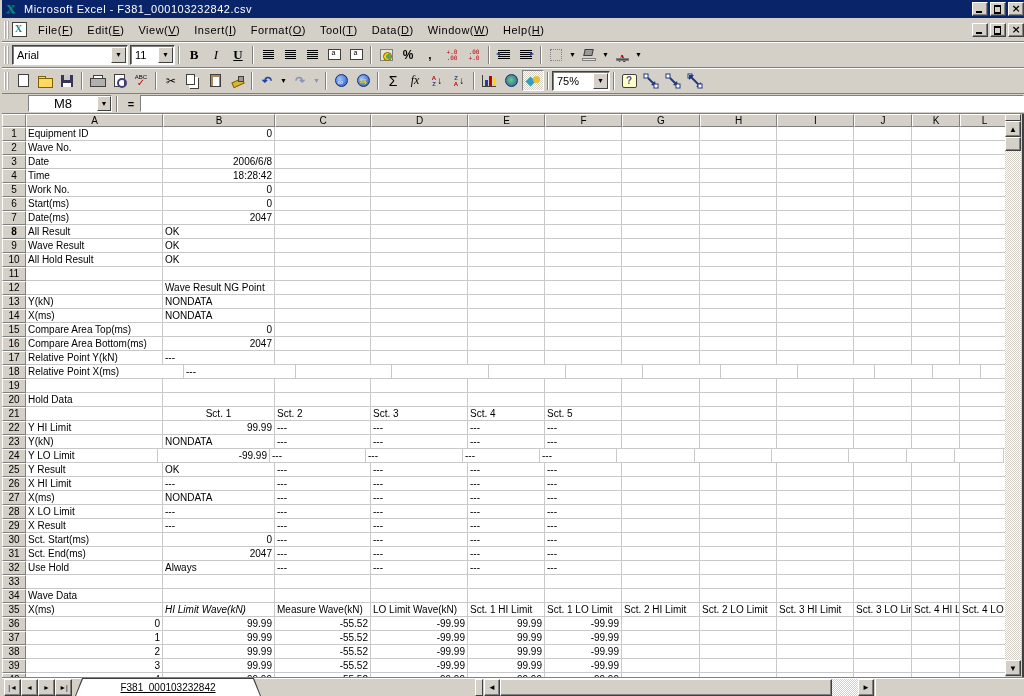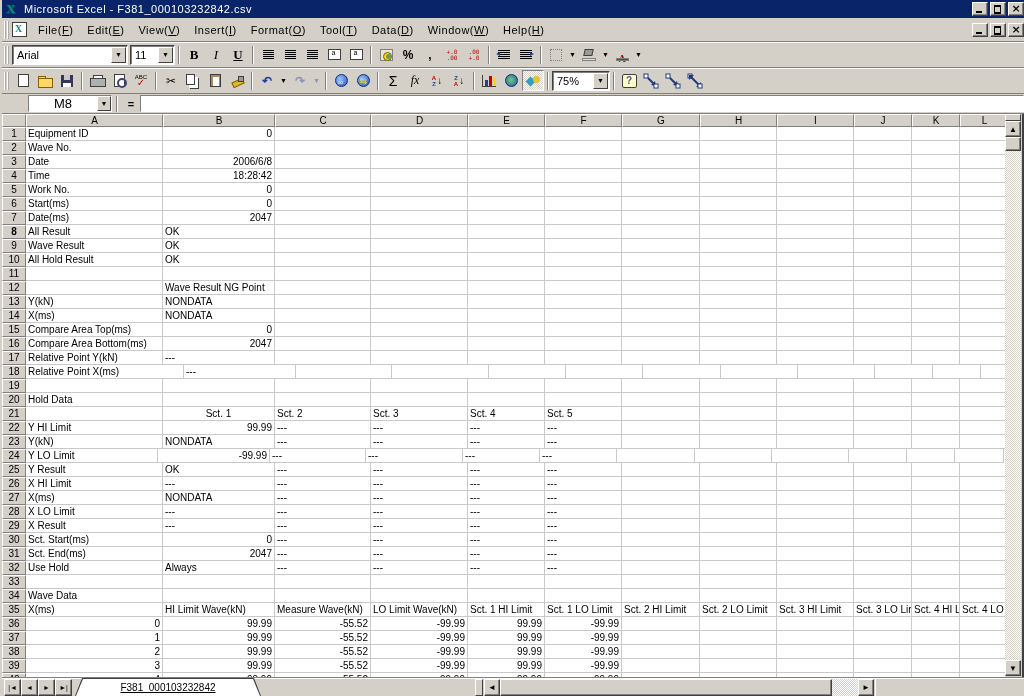--- a/index.html
+++ b/index.html
@@ -977,21 +977,21 @@
           <div class="g-cell" style="width: 78px;"></div>
           <div class="g-cell" style="width: 77px;"></div>
           <div class="g-cell" style="width: 77px;"></div>
           <div class="g-cell" style="width: 58px;"></div>
           <div class="g-cell" style="width: 48px;"></div>
           <div class="g-cell" style="width: 49px;"></div>
         </div>
         <div class="g-row">
           <div class="g-rowhdr">35</div>
           <div class="g-cell" style="width: 137px;">X(ms)</div>
-          <div class="g-cell" style="width: 112px;">HI Limit Wave(kN)</div>
+          <div class="g-cell" style="width: 112px; font-style: italic;">HI Limit Wave(kN)</div>
           <div class="g-cell" style="width: 96px;">Measure Wave(kN)</div>
           <div class="g-cell" style="width: 97px;">LO Limit Wave(kN)</div>
           <div class="g-cell" style="width: 77px;">Sct. 1 HI Limit</div>
           <div class="g-cell" style="width: 77px;">Sct. 1 LO Limit</div>
           <div class="g-cell" style="width: 78px;">Sct. 2 HI Limit</div>
           <div class="g-cell" style="width: 77px;">Sct. 2 LO Limit</div>
           <div class="g-cell" style="width: 77px;">Sct. 3 HI Limit</div>
           <div class="g-cell" style="width: 58px;">Sct. 3 LO Limit</div>
           <div class="g-cell" style="width: 48px;">Sct. 4 HI Limit</div>
           <div class="g-cell" style="width: 49px;">Sct. 4 LO Limit</div>

